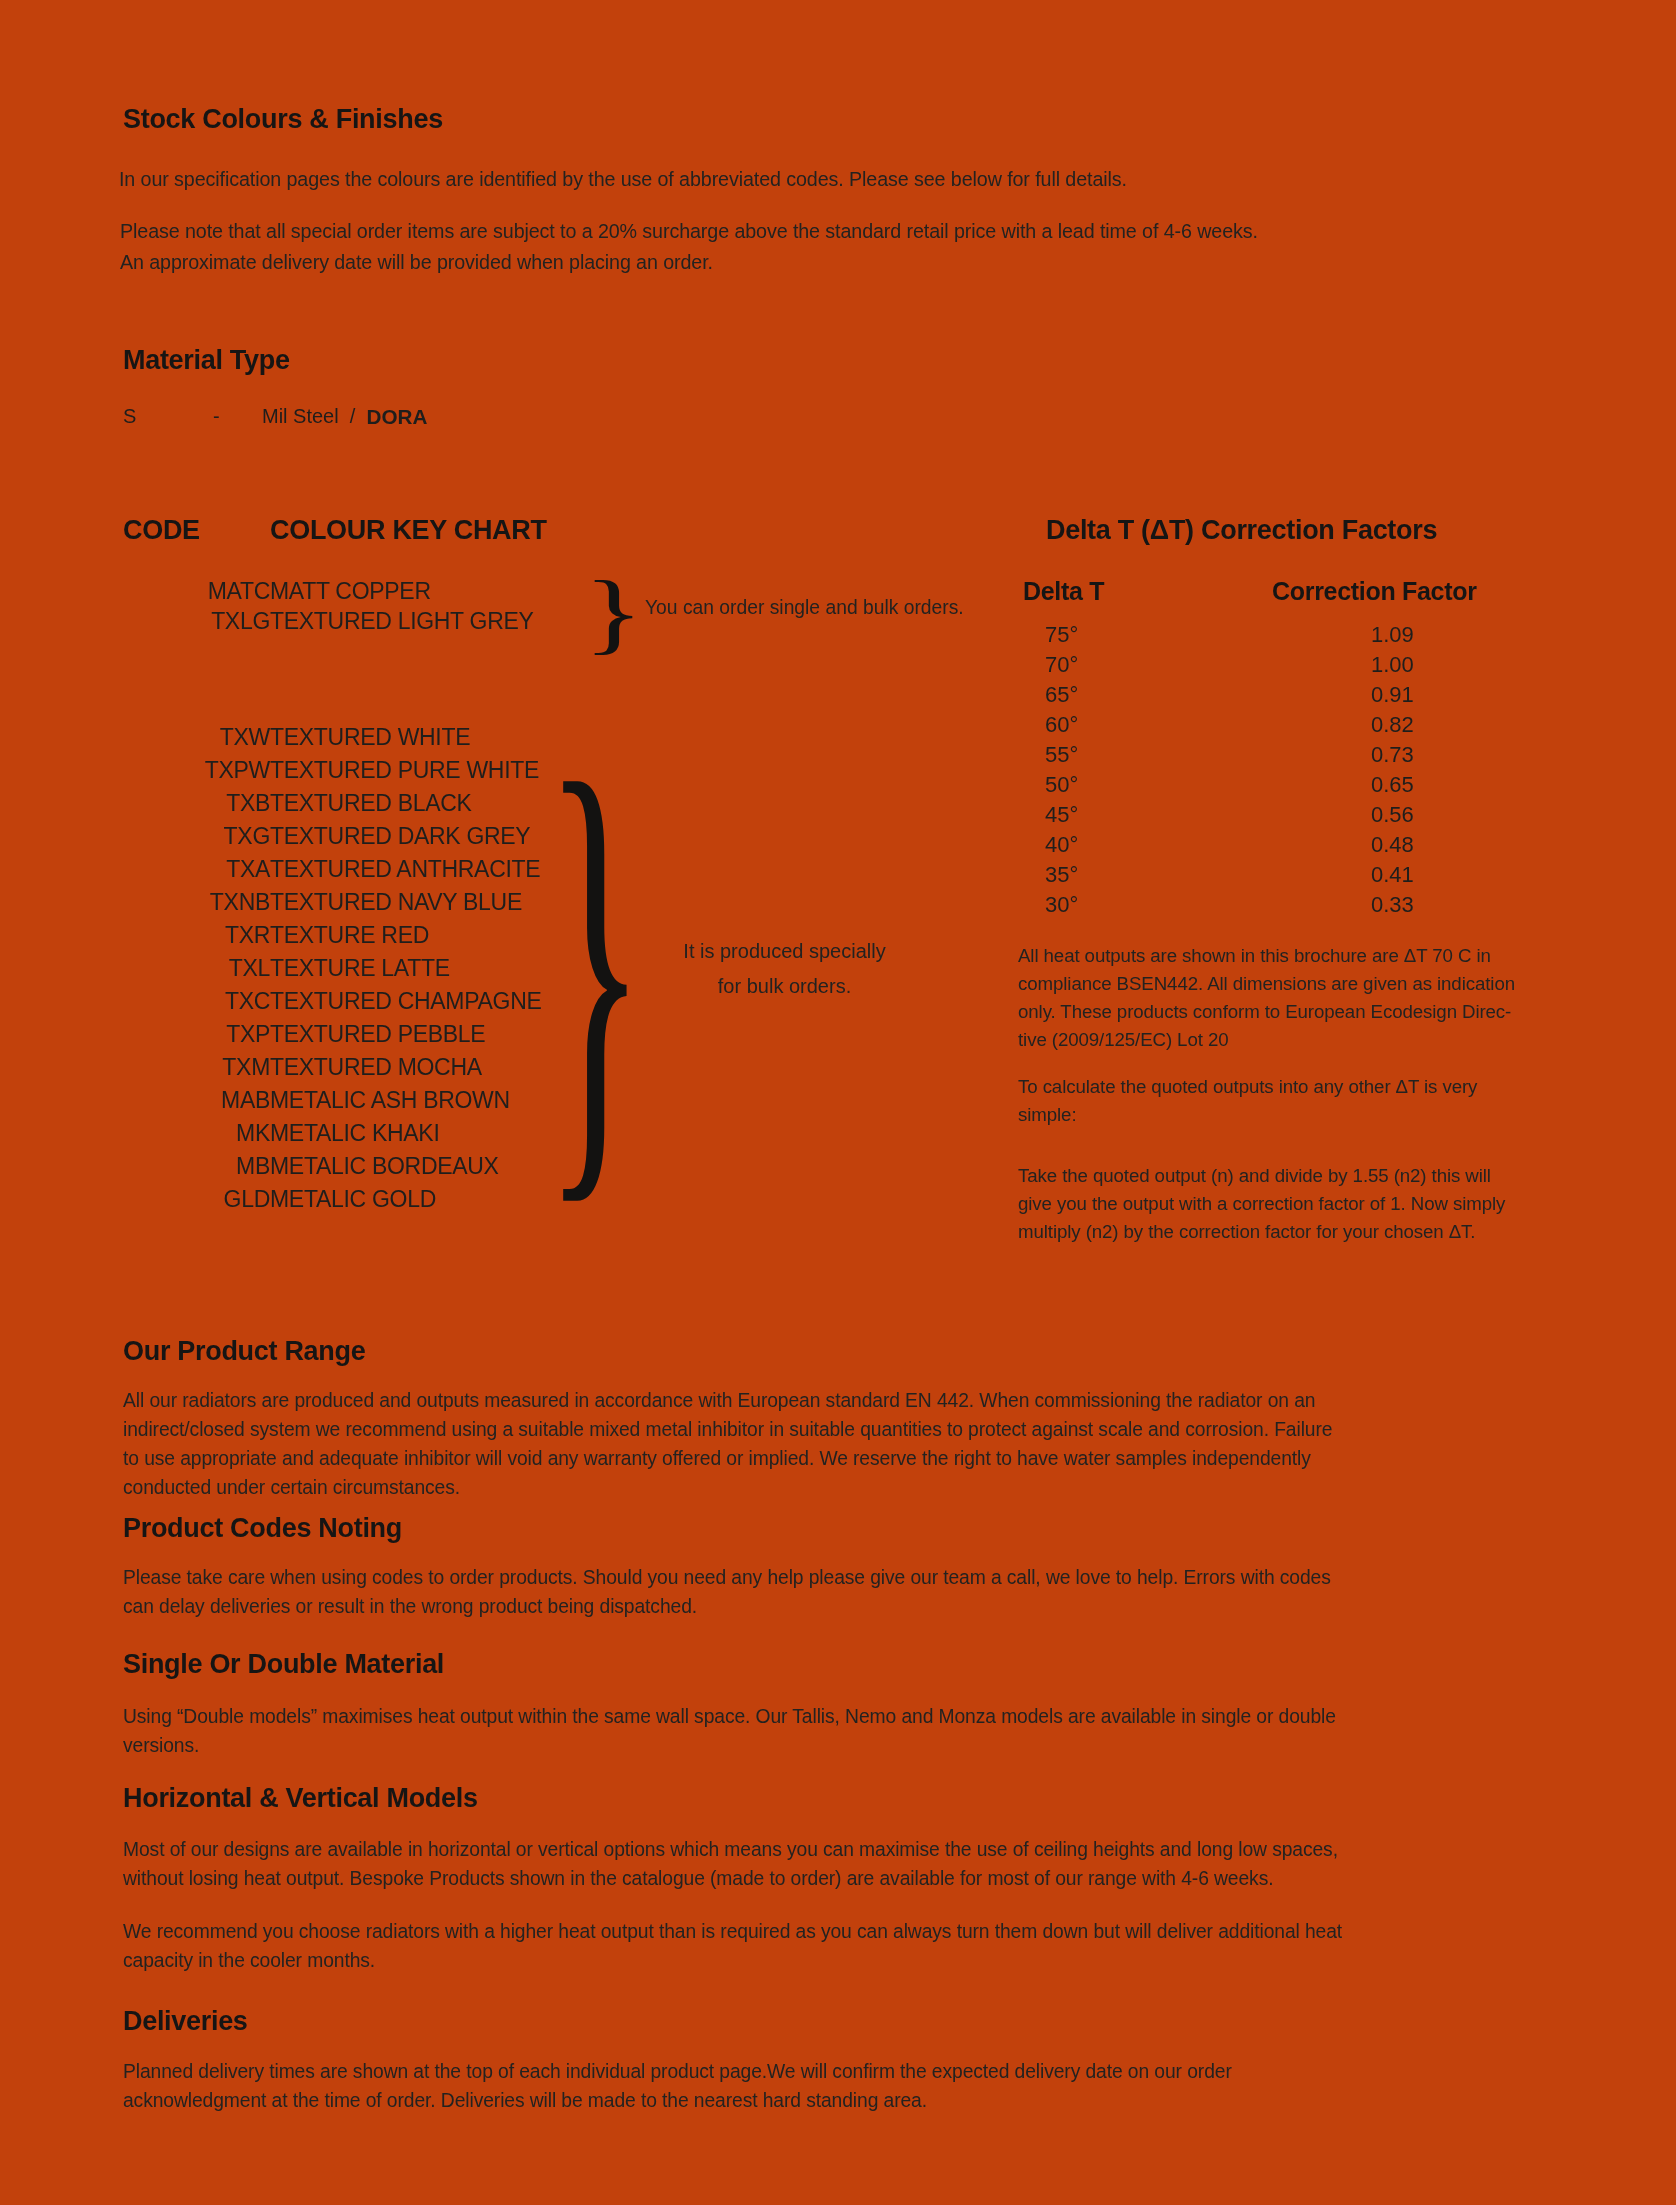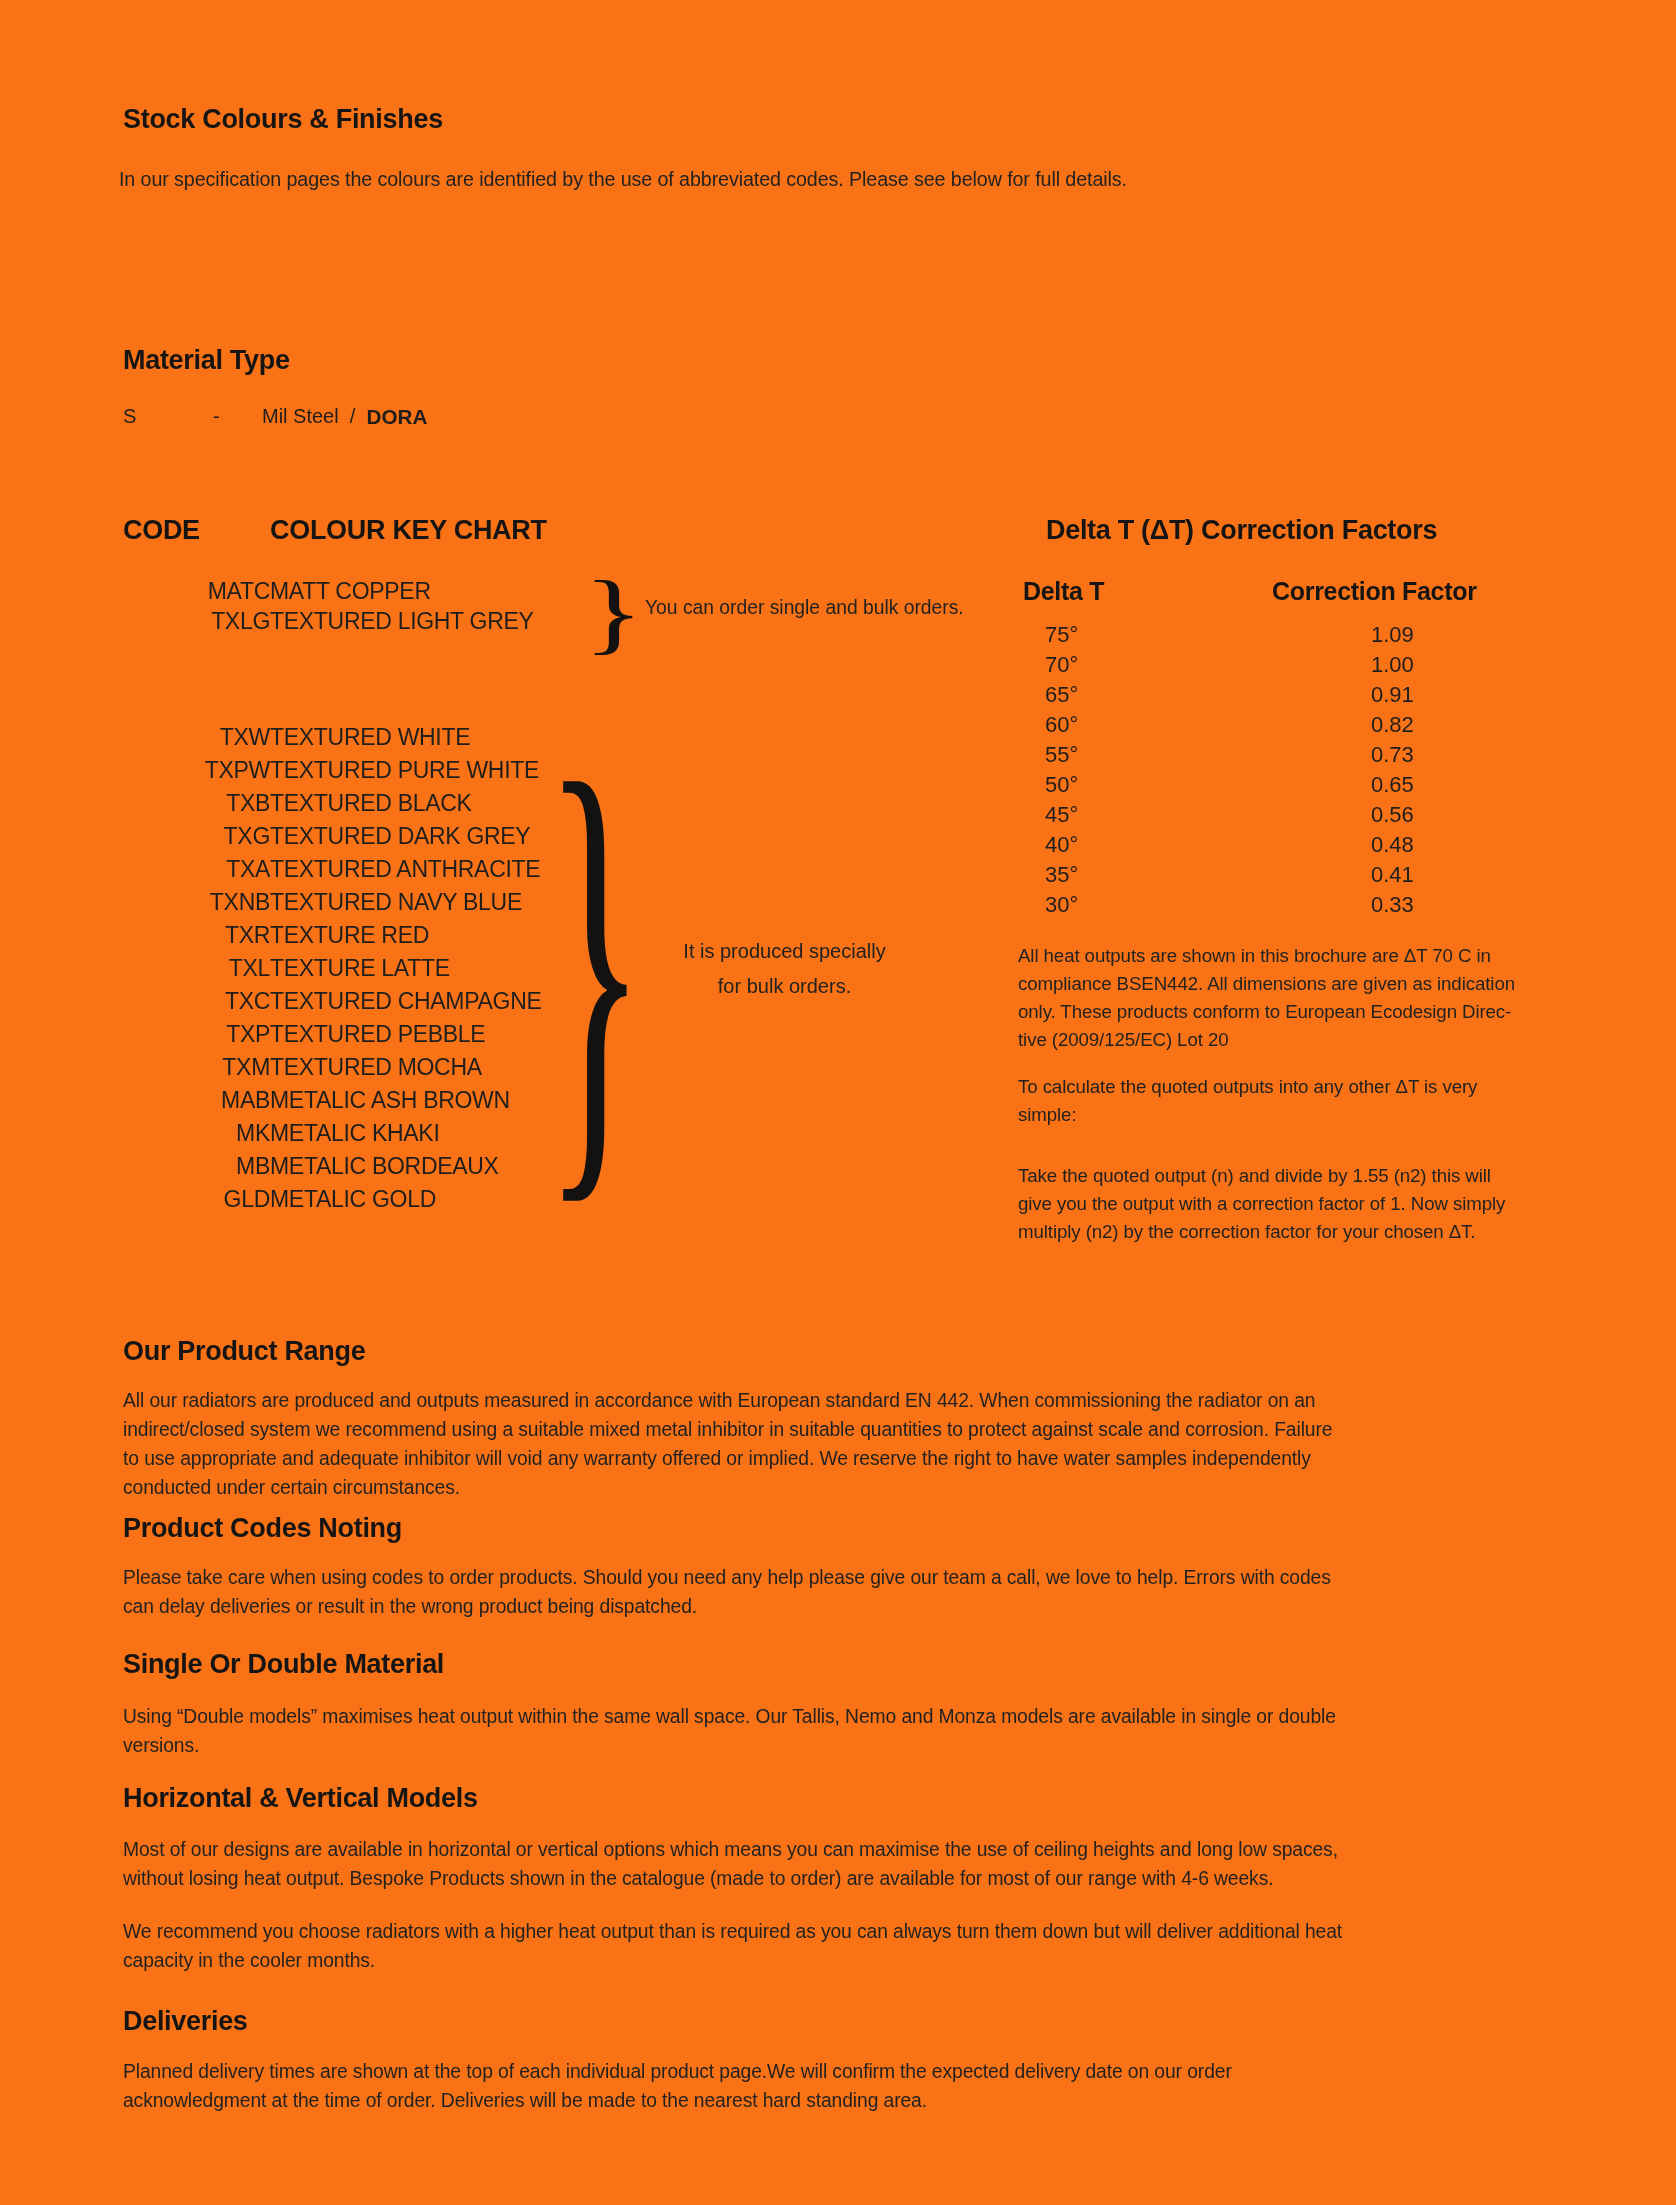--- a/index.html
+++ b/index.html
@@ -1,20 +1,20 @@
 <!DOCTYPE html>
 <html style="font-size:10.7px"><head>
 <meta charset="utf-8">
 <style>
   html,body{margin:0;padding:0;background:#ffffff;}
   .page{
     position:relative;
     width:1677px;
     height:2205px;
-    background:#f97316;
+    background:#c2410c;
     font-family:"Liberation Sans", sans-serif;
     color:#232220;
     overflow:hidden;
   }
   .abs{position:absolute;}
   .h{
     font-weight:bold;
     font-size:27px;
     color:#161514;
     letter-spacing:-0.3px;
@@ -59,20 +59,22 @@
   .rcol{font-size:18.7px;line-height:28px;letter-spacing:-0.1px;white-space:pre-line;color:#232220;width:653px;}
   .lpara{width:1486px;}
 </style>
 </head>
 <body>
 
 <div class="page">
 
   <div class="abs h" style="left:123px;top:104px;">Stock Colours &amp; Finishes</div>
   <div class="abs body intro" style="left:119px;top:164px;width:1486px;">In our specification pages the colours are identified by the use of abbreviated codes. Please see below for full details.</div>
+  <div class="abs body intro" style="left:120px;top:216px;width:1486px;">Please note that all special order items are subject to a 20% surcharge above the standard retail price with a lead time of 4-6 weeks.
+An approximate delivery date will be provided when placing an order.</div>
 
   <div class="abs h" style="left:123px;top:345px;">Material Type</div>
   <div class="abs mat-row" style="left:123px;top:405px;">
     <span class="mat-code">S</span>
     <span class="mat-dash">-</span>
     <span>Mil Steel  /  </span>
     <span class="mat-bold">DORA</span>
   </div>
 
   <div class="abs ck-head" style="left:123px;top:515px;">

